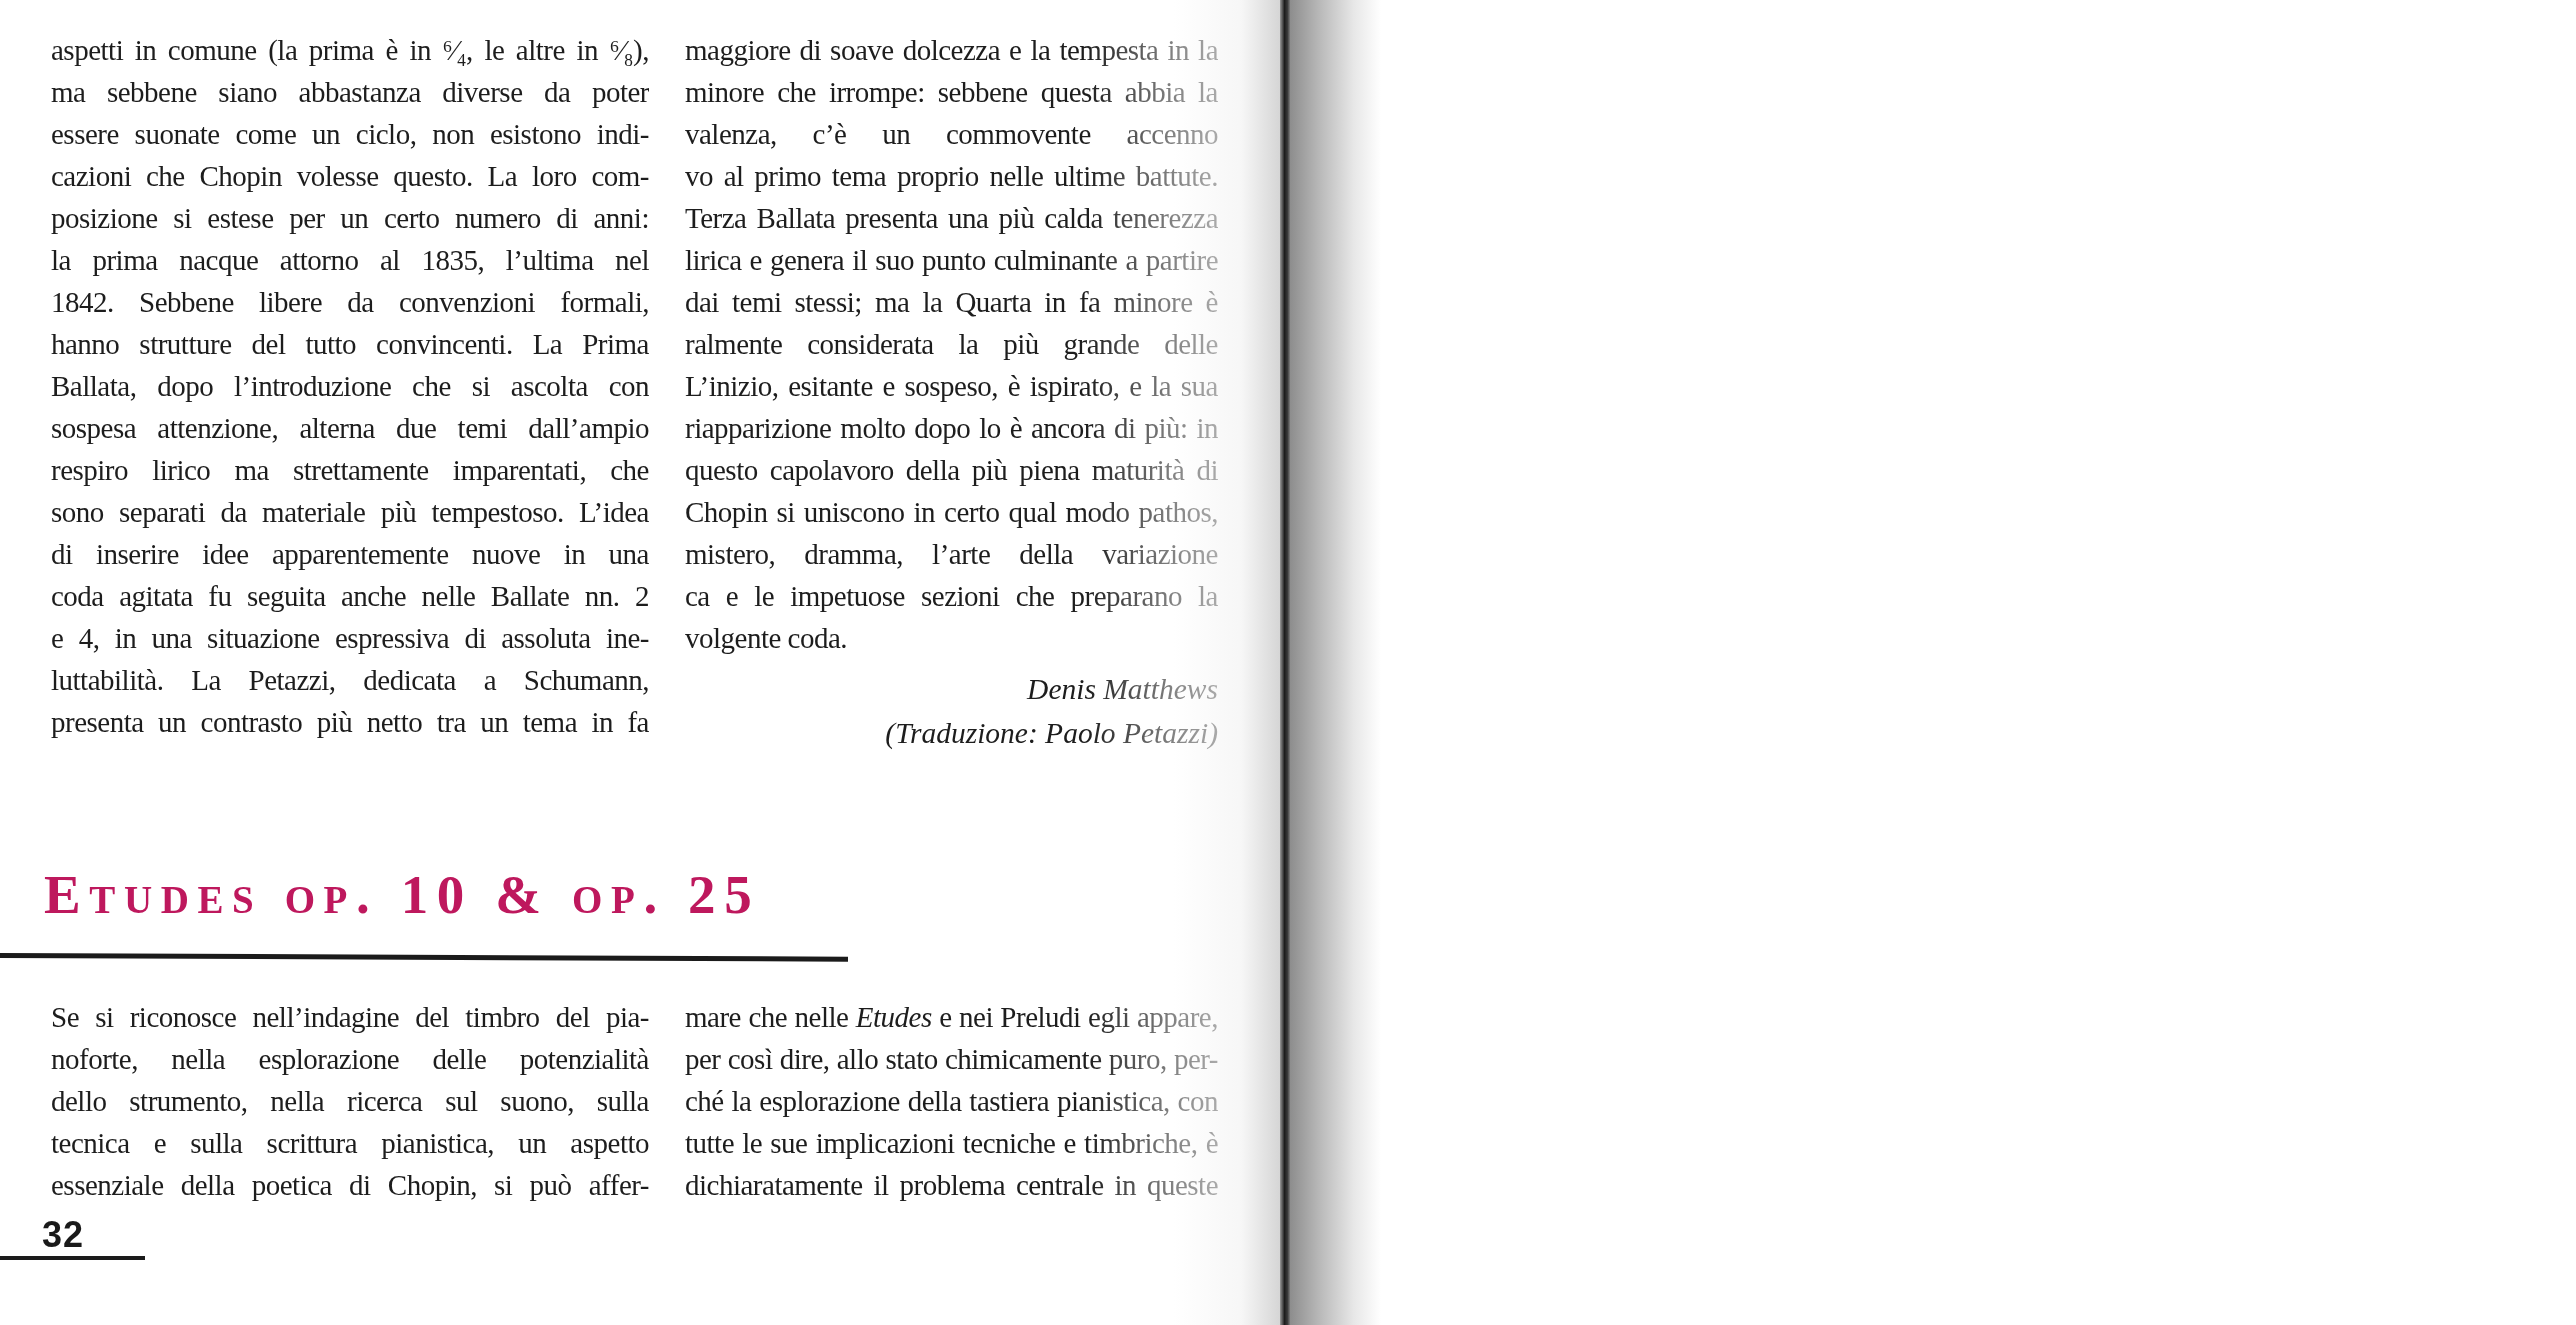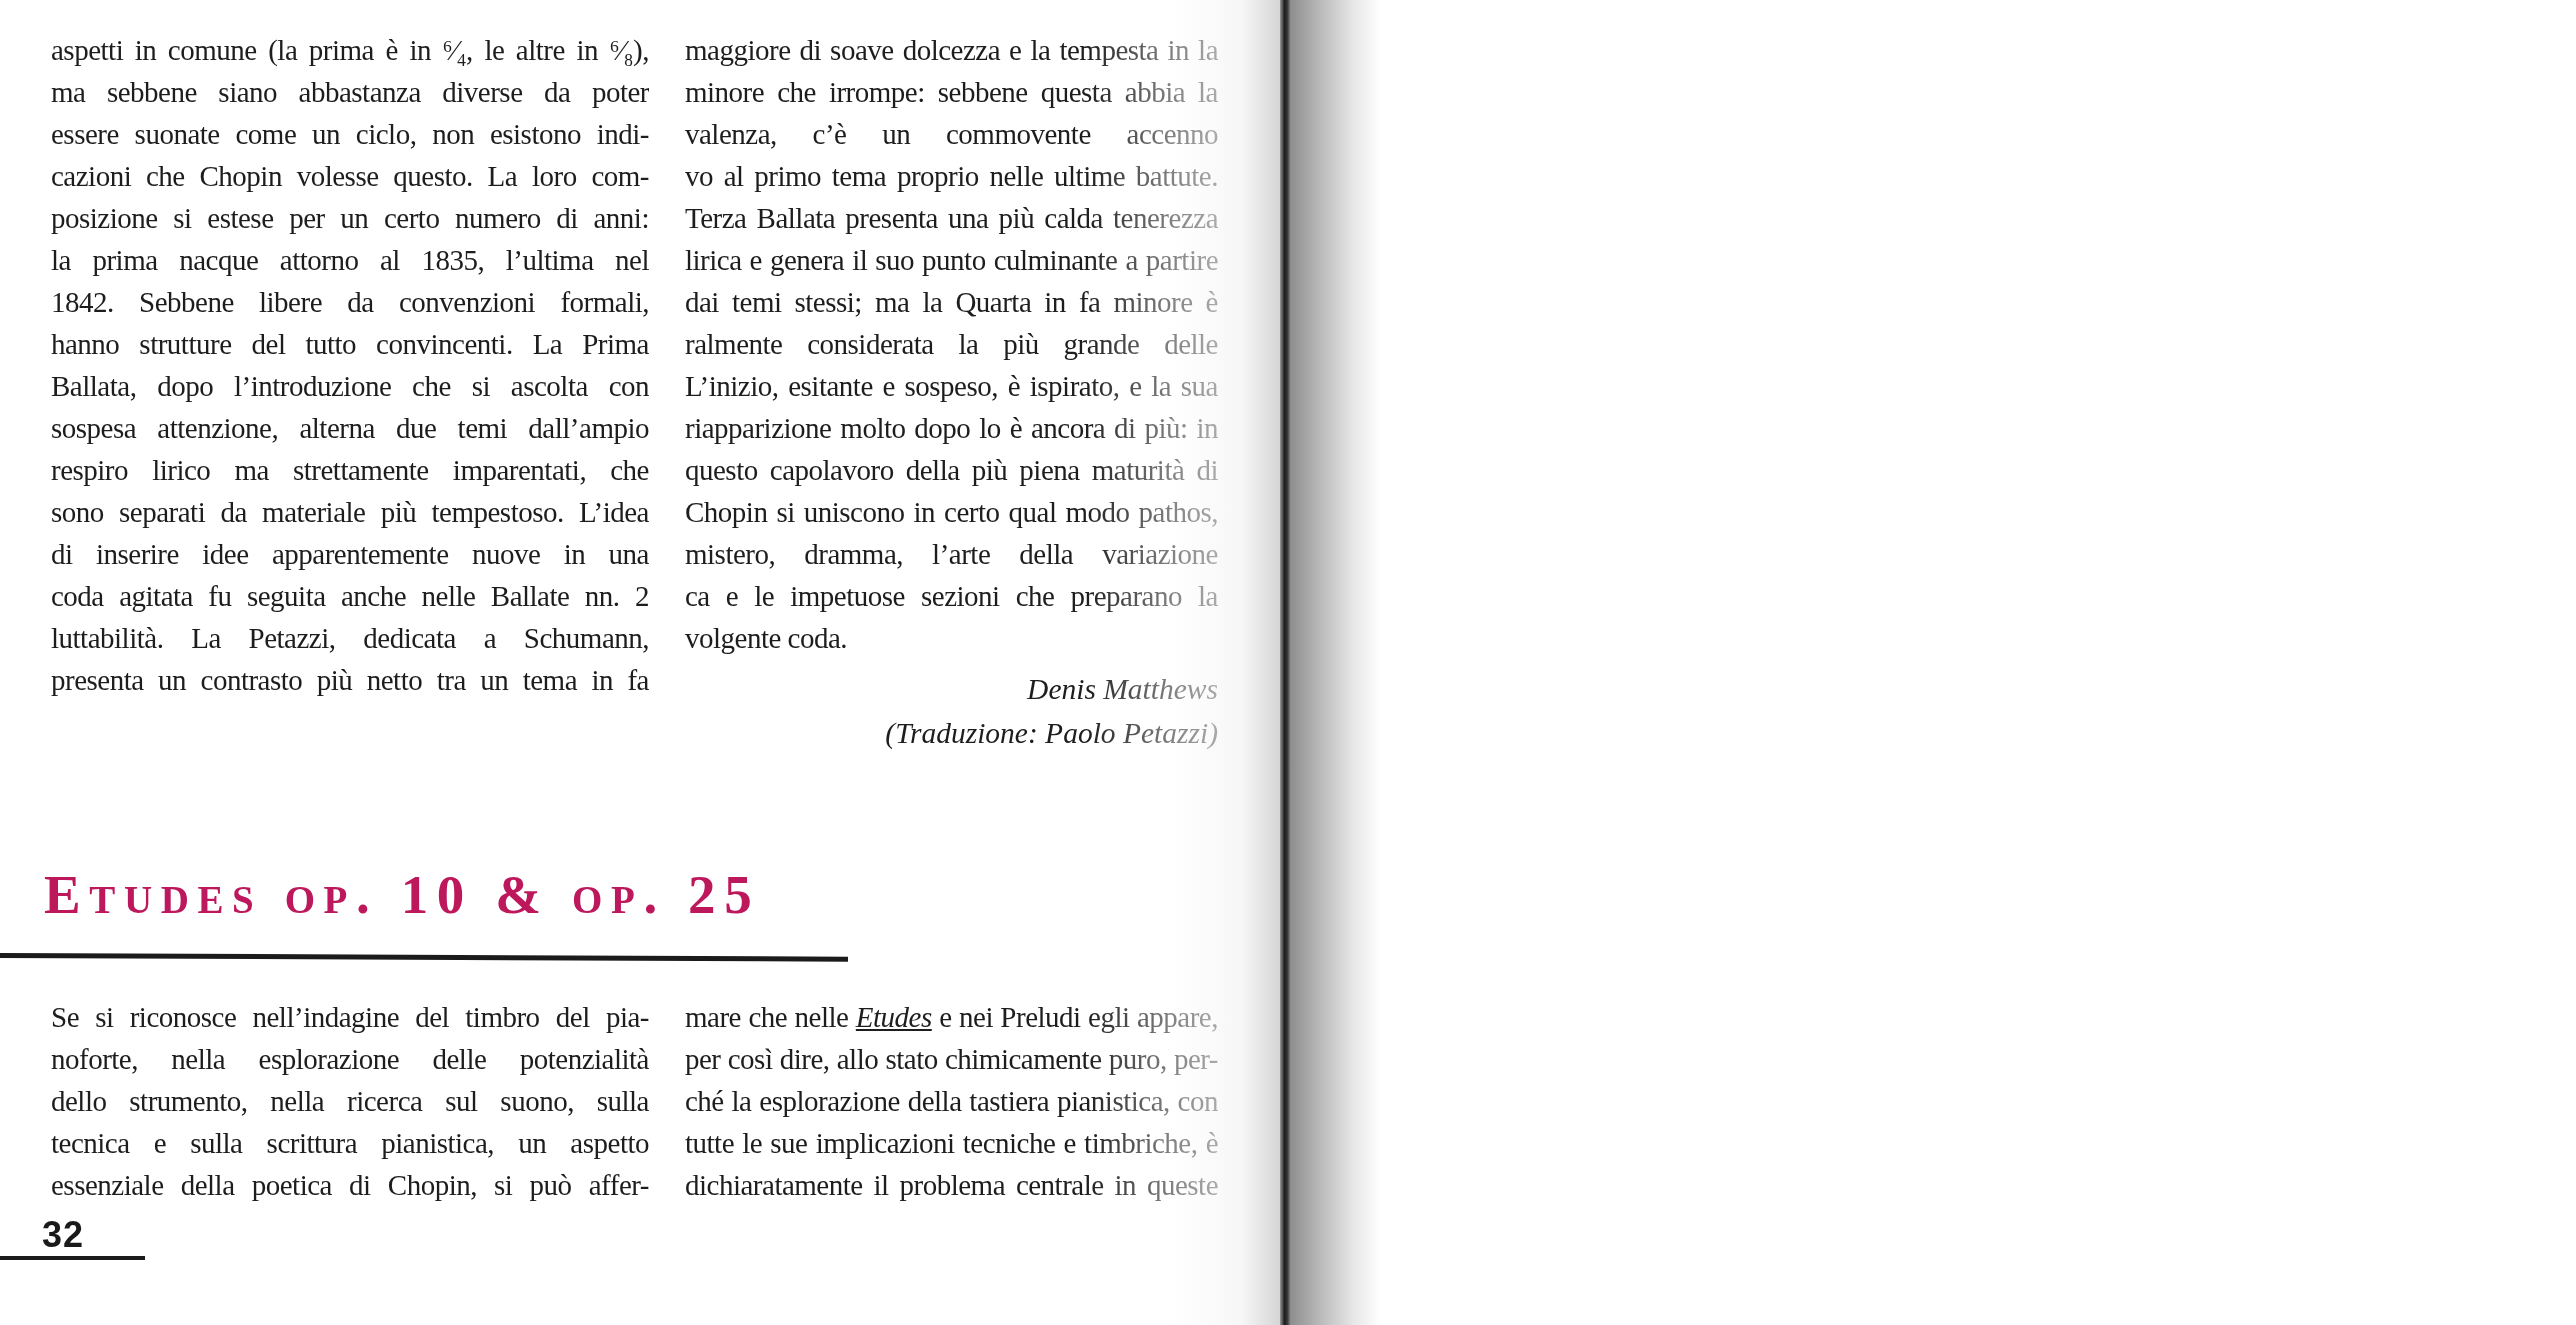--- a/index.html
+++ b/index.html
@@ -15,21 +15,21 @@
   .page-left{left:0;width:1024px;}
   .page-right{left:1288px;width:1288px;}
 
   .col{position:absolute;font-size:29px;letter-spacing:-0.5px;}
   .line{
     height:42px;line-height:42px;
     text-align:justify;text-align-last:justify;
     overflow:hidden;white-space:normal;
   }
   .line.end{text-align-last:left;}
-  .it{font-style:italic;text-decoration:underline;}
+  .it{font-style:italic;}
 
   #col-top-left{left:51px;top:29px;width:598px;}
   #col-top-right{left:685px;top:29px;width:533px;}
   #col-bottom-left{left:51px;top:996px;width:598px;}
   #col-bottom-right{left:685px;top:996px;width:533px;}
 
   .signature{
     position:absolute;left:685px;top:667px;width:533px;
     text-align:right;font-style:italic;font-size:29.5px;
   }
@@ -95,20 +95,21 @@
         <div class="line"><span>posizione si estese per un certo numero di anni:</span></div>
         <div class="line"><span>la prima nacque attorno al 1835, l’ultima nel</span></div>
         <div class="line"><span>1842. Sebbene libere da convenzioni formali,</span></div>
         <div class="line"><span>hanno strutture del tutto convincenti. La Prima</span></div>
         <div class="line"><span>Ballata, dopo l’introduzione che si ascolta con</span></div>
         <div class="line"><span>sospesa attenzione, alterna due temi dall’ampio</span></div>
         <div class="line"><span>respiro lirico ma strettamente imparentati, che</span></div>
         <div class="line"><span>sono separati da materiale più tempestoso. L’idea</span></div>
         <div class="line"><span>di inserire idee apparentemente nuove in una</span></div>
         <div class="line"><span>coda agitata fu seguita anche nelle Ballate nn. 2</span></div>
+        <div class="line"><span>e 4, in una situazione espressiva di assoluta ine-</span></div>
         <div class="line"><span>luttabilità. La Petazzi, dedicata a Schumann,</span></div>
         <div class="line"><span>presenta un contrasto più netto tra un tema in fa</span></div>
       </div>
 
     <div class="col" id="col-top-right">
         <div class="line"><span>maggiore di soave dolcezza e la tempesta in la</span></div>
         <div class="line"><span>minore che irrompe: sebbene questa abbia la pre-</span></div>
         <div class="line"><span>valenza, c’è un commovente accenno retrospetti-</span></div>
         <div class="line"><span>vo al primo tema proprio nelle ultime battute. La</span></div>
         <div class="line"><span>Terza Ballata presenta una più calda tenerezza</span></div>

